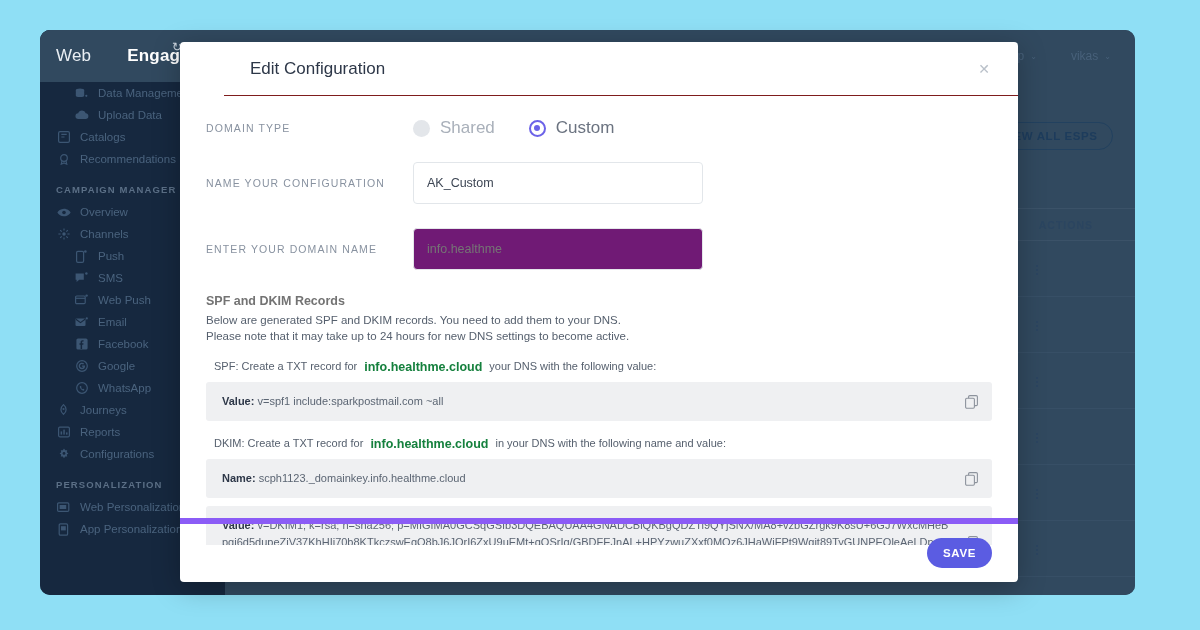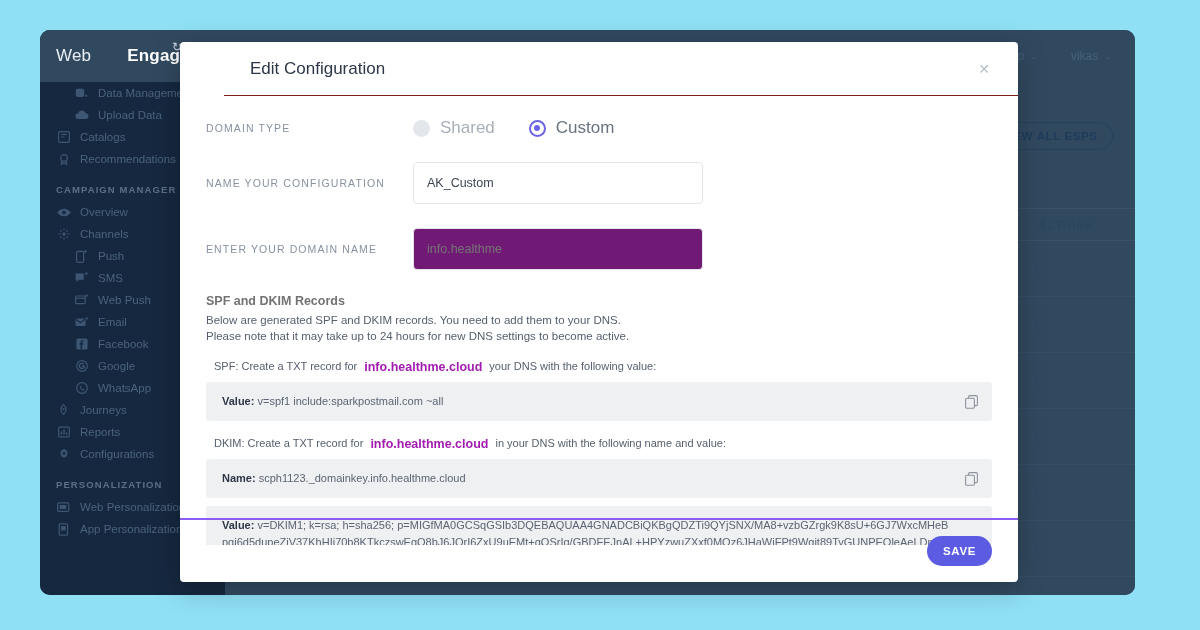--- a/index.html
+++ b/index.html
@@ -177,21 +177,21 @@
   }
   .records-desc {
     font-size: 11.5px; color: #56606e; line-height: 16px;
   }
   .rec-line {
     font-size: 11px; color: #56606e;
     margin-top: 16px; margin-bottom: 8px;
     display: flex; align-items: flex-start; flex-wrap: wrap; margin-left: 8px;
   }
   .rec-line .dom {
-    font-weight: 700; font-size: 12.5px; color: #a21caf;
+    font-weight: 700; font-size: 12.5px; color: #15803d;
     margin: 0 7px;
   }
   .rec-box {
     background: #eff0f2; border-radius: 3px;
     padding: 11px 40px 11px 16px;
     position: relative;
     margin-bottom: 4px;
   }
   .rec-box .txt {
     font-size: 11px; color: #5b6573; line-height: 17px;
@@ -201,21 +201,21 @@
   .copy-ico {
     position: absolute; right: 14px; top: 50%;
     transform: translateY(-50%);
     width: 13px; height: 14px; cursor: pointer;
   }
   .rec-box.multiline .copy-ico { top: 50%; }
 
   #modal-footer {
     position: absolute; left: 0; bottom: 0;
     width: 100%; height: 64px;
-    border-top: 2px solid #8b5cf6;
+    border-top: 6px solid #8b5cf6;
     display: flex; align-items: center; justify-content: flex-end;
     padding-right: 26px;
   }
   #save-button {
     width: 65px; height: 30px; border-radius: 15px;
     background: #5b5ce2; color: #fff;
     font-size: 11.5px; font-weight: 700; letter-spacing: .6px;
     border: none; cursor: pointer;
     font-family: "Liberation Sans", sans-serif;
   }

